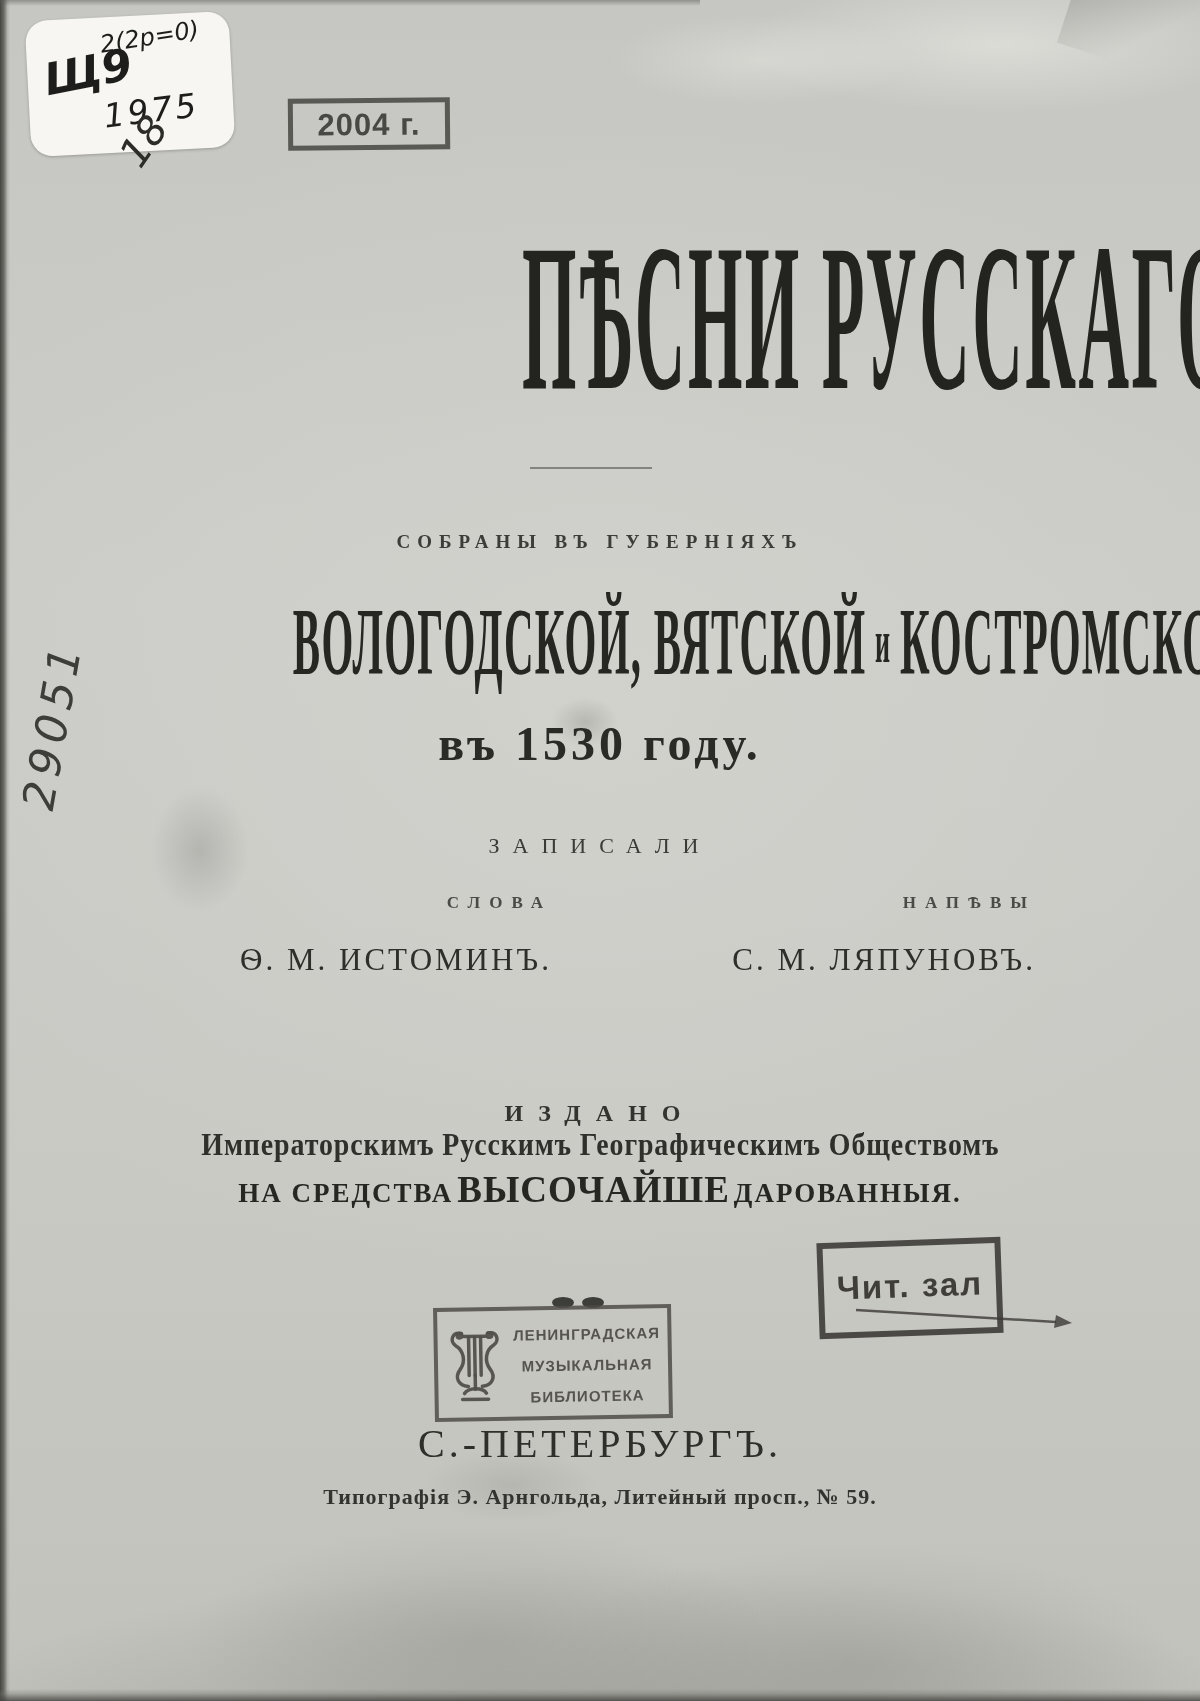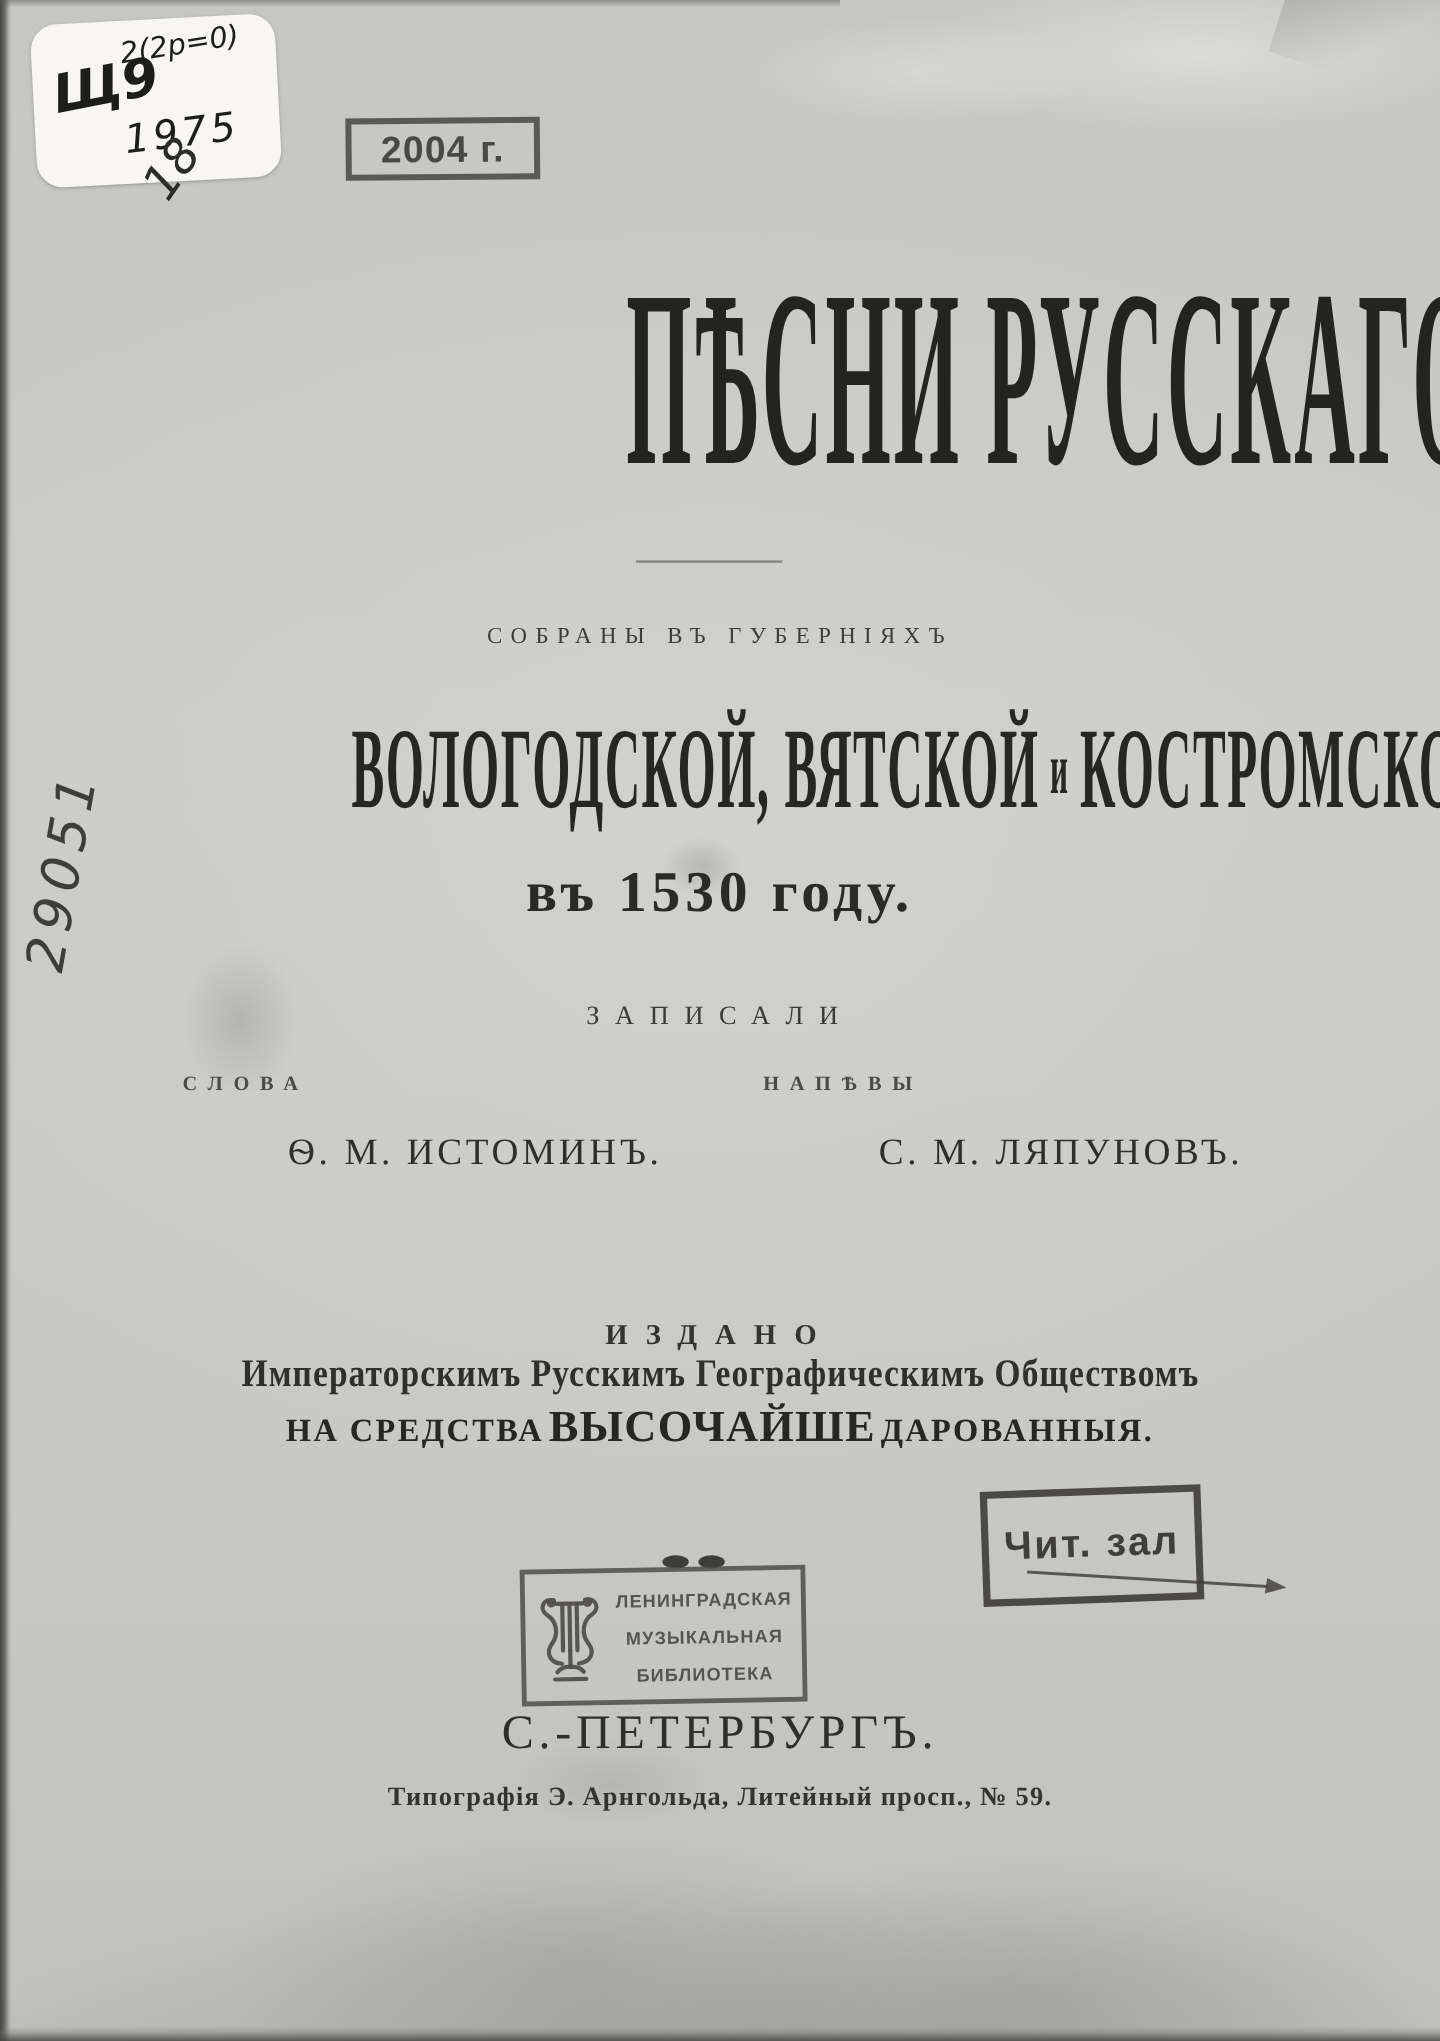--- a/index.html
+++ b/index.html
@@ -30,32 +30,32 @@
   .abs{position:absolute;}
   .ctr{left:0;right:0;text-align:center;}
   .squish{display:inline-block;white-space:nowrap;}
 
   .main-title{top:212px;}
   .main-title .squish{font-size:140px;font-weight:bold;letter-spacing:5px;line-height:1;
     transform:scale(.5,1.5);transform-origin:center top;color:#232320;}
 
   .rule1{top:467px;left:530px;width:122px;height:2px;background:#83837f;}
 
-  .collected{top:520px;font-size:19px;letter-spacing:7px;color:#3c3c38;font-weight:normal;}
+  .collected{top:531px;font-size:19px;letter-spacing:7px;color:#3c3c38;font-weight:bold;}
 
   .provinces{top:594px;}
   .provinces .squish{font-size:66px;font-weight:bold;line-height:1;letter-spacing:2px;
     transform:scale(.62,1.45);transform-origin:center top;color:#262623;}
   .provinces .conj{font-size:42px;vertical-align:8px;margin:0 14px;}
 
   .yearline{top:716px;font-size:48px;font-weight:bold;letter-spacing:4px;color:#2a2a27;}
 
   .recorded{top:833px;font-size:22px;letter-spacing:13px;color:#3a3a36;}
 
-  .col-label{font-size:17px;letter-spacing:9px;font-weight:bold;color:#4a4a46;top:893px;width:400px;text-align:left;}
+  .col-label{font-size:17px;letter-spacing:9px;font-weight:bold;color:#4a4a46;top:893px;width:400px;text-align:right;}
   .col-words{left:152px;}
   .col-tunes{left:636px;}
   .col-name{font-size:31px;letter-spacing:3px;color:#2e2e2b;top:942px;width:400px;text-align:right;}
 
   .published{top:1100px;font-size:24px;letter-spacing:15px;font-weight:bold;color:#33332f;}
   .publisher{top:1126px;}
   .publisher .squish{font-size:31px;font-weight:bold;letter-spacing:1px;color:#2f2f2b;
     transform:scale(.9,1.05);transform-origin:center top;}
   .funding{top:1168px;font-weight:bold;color:#262623;}
   .funding .sm{font-size:27px;letter-spacing:2px;}

